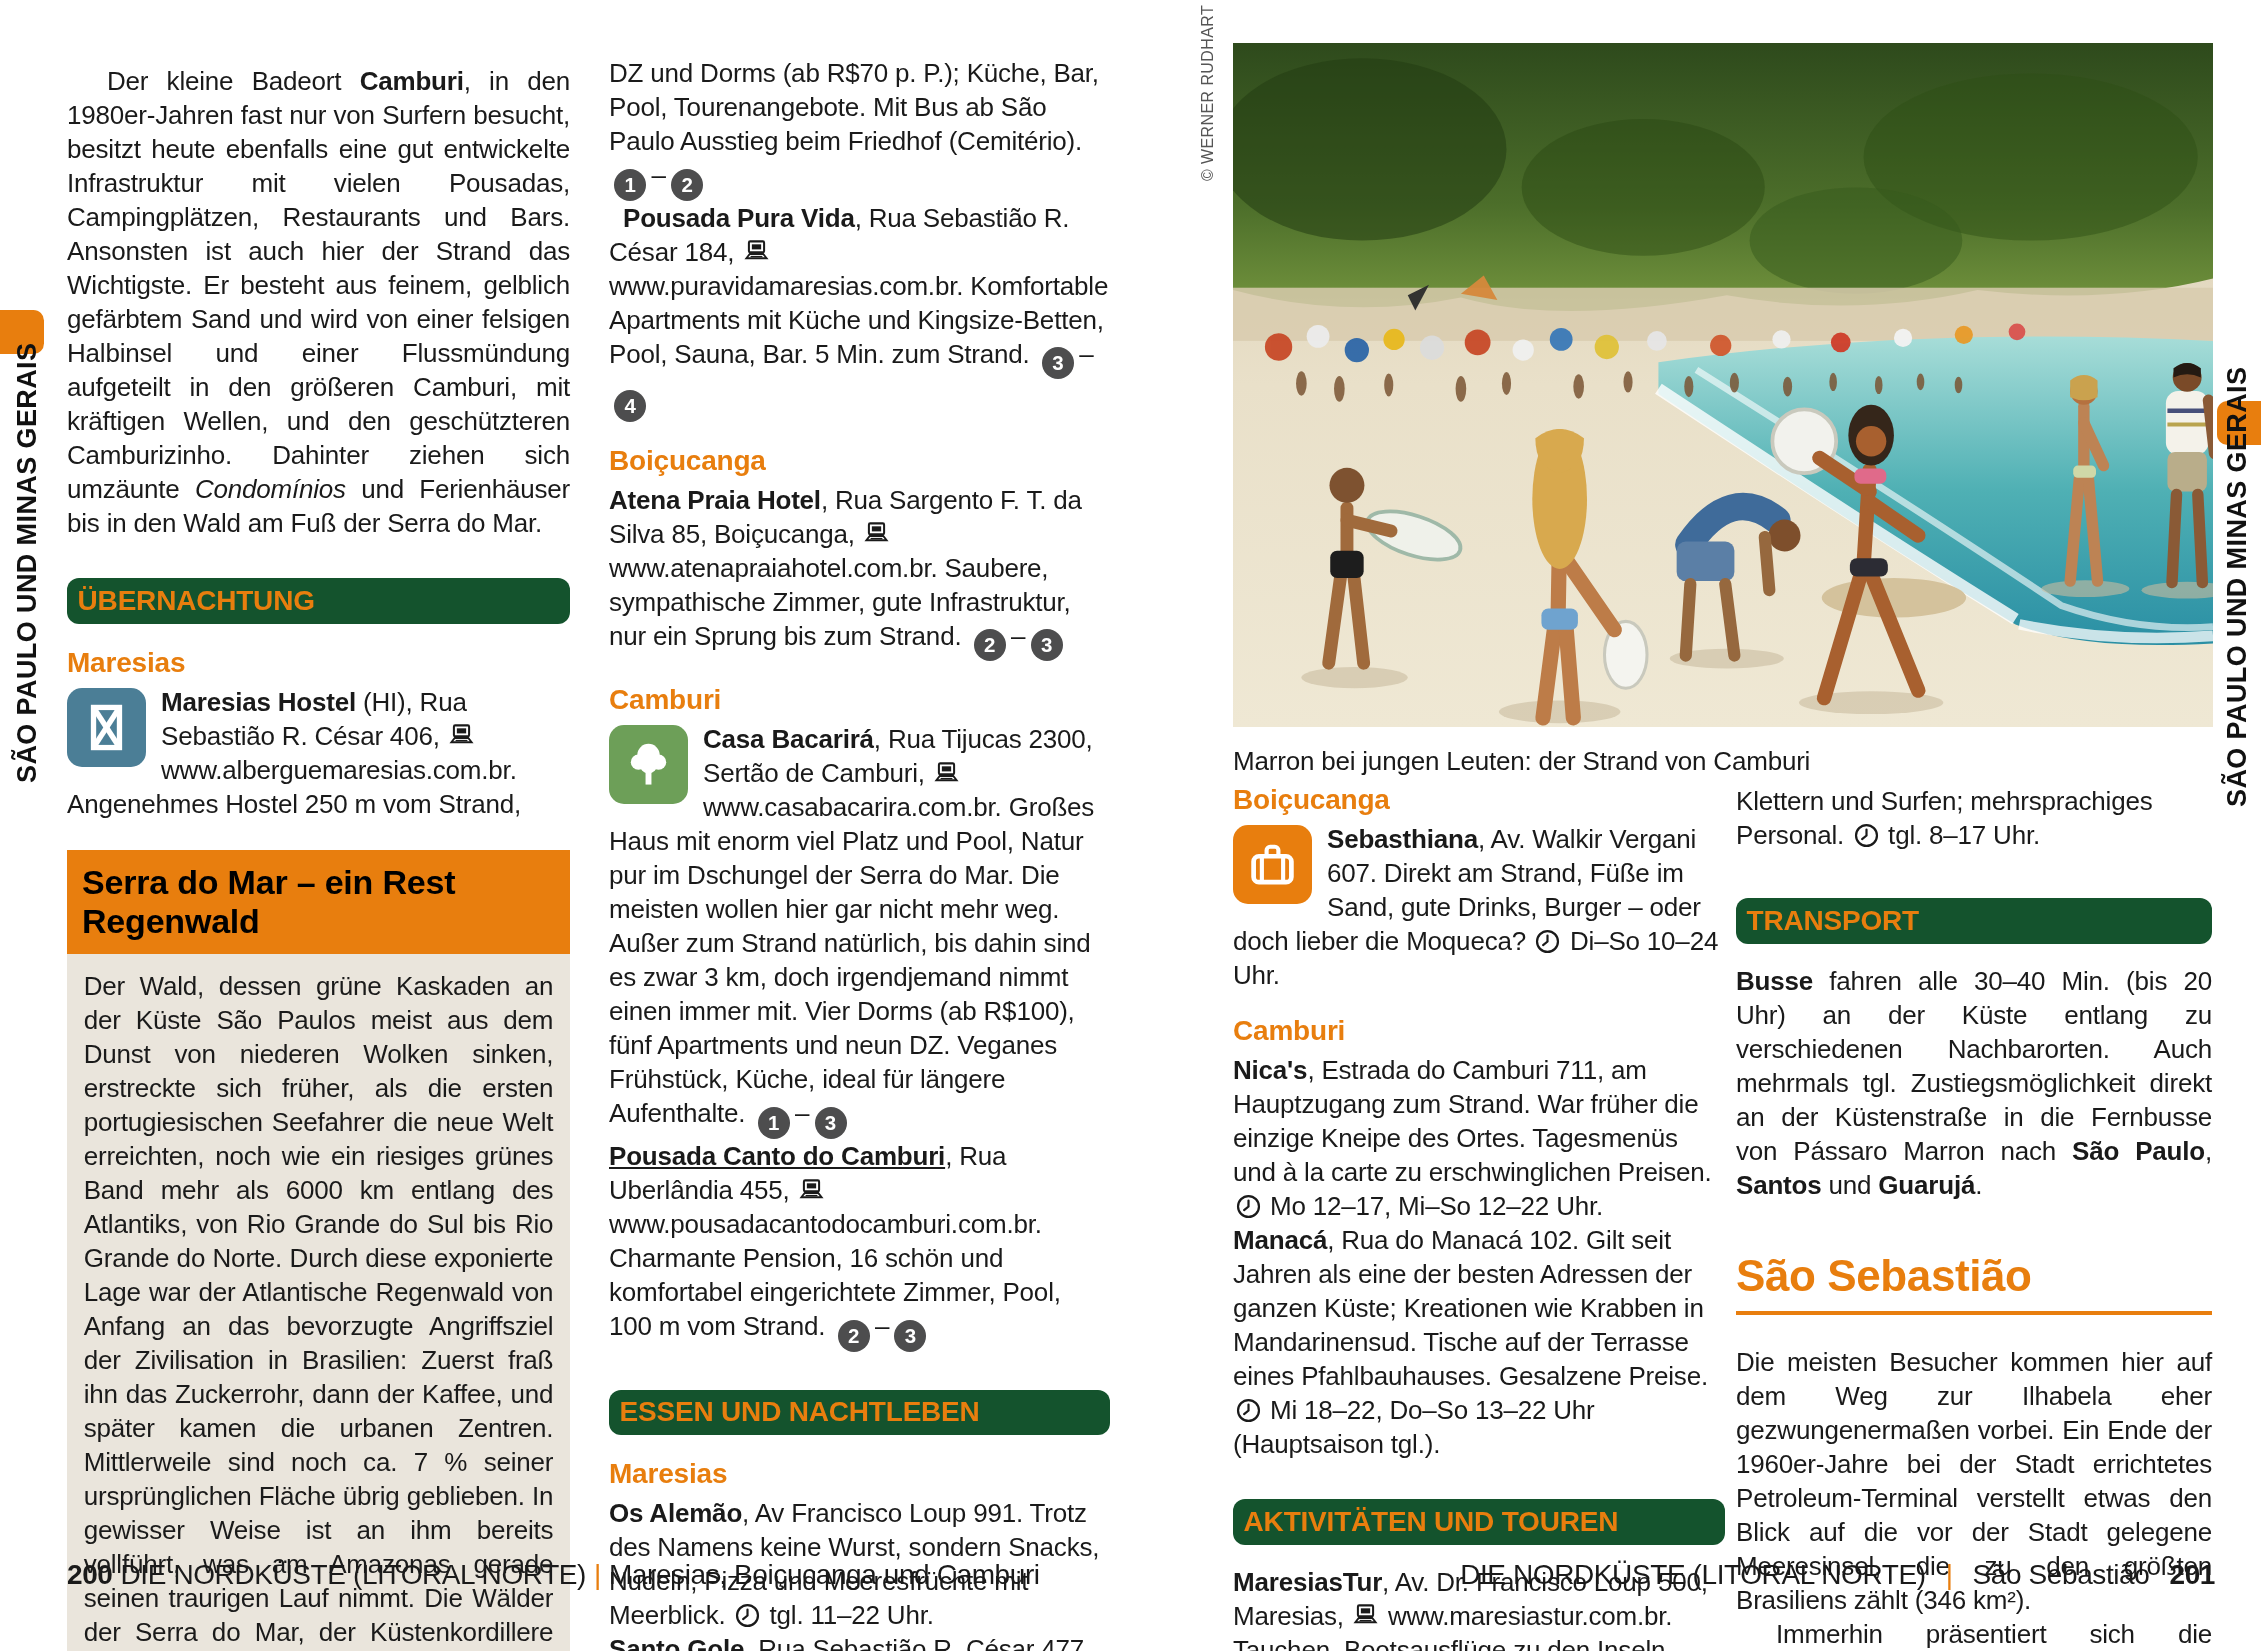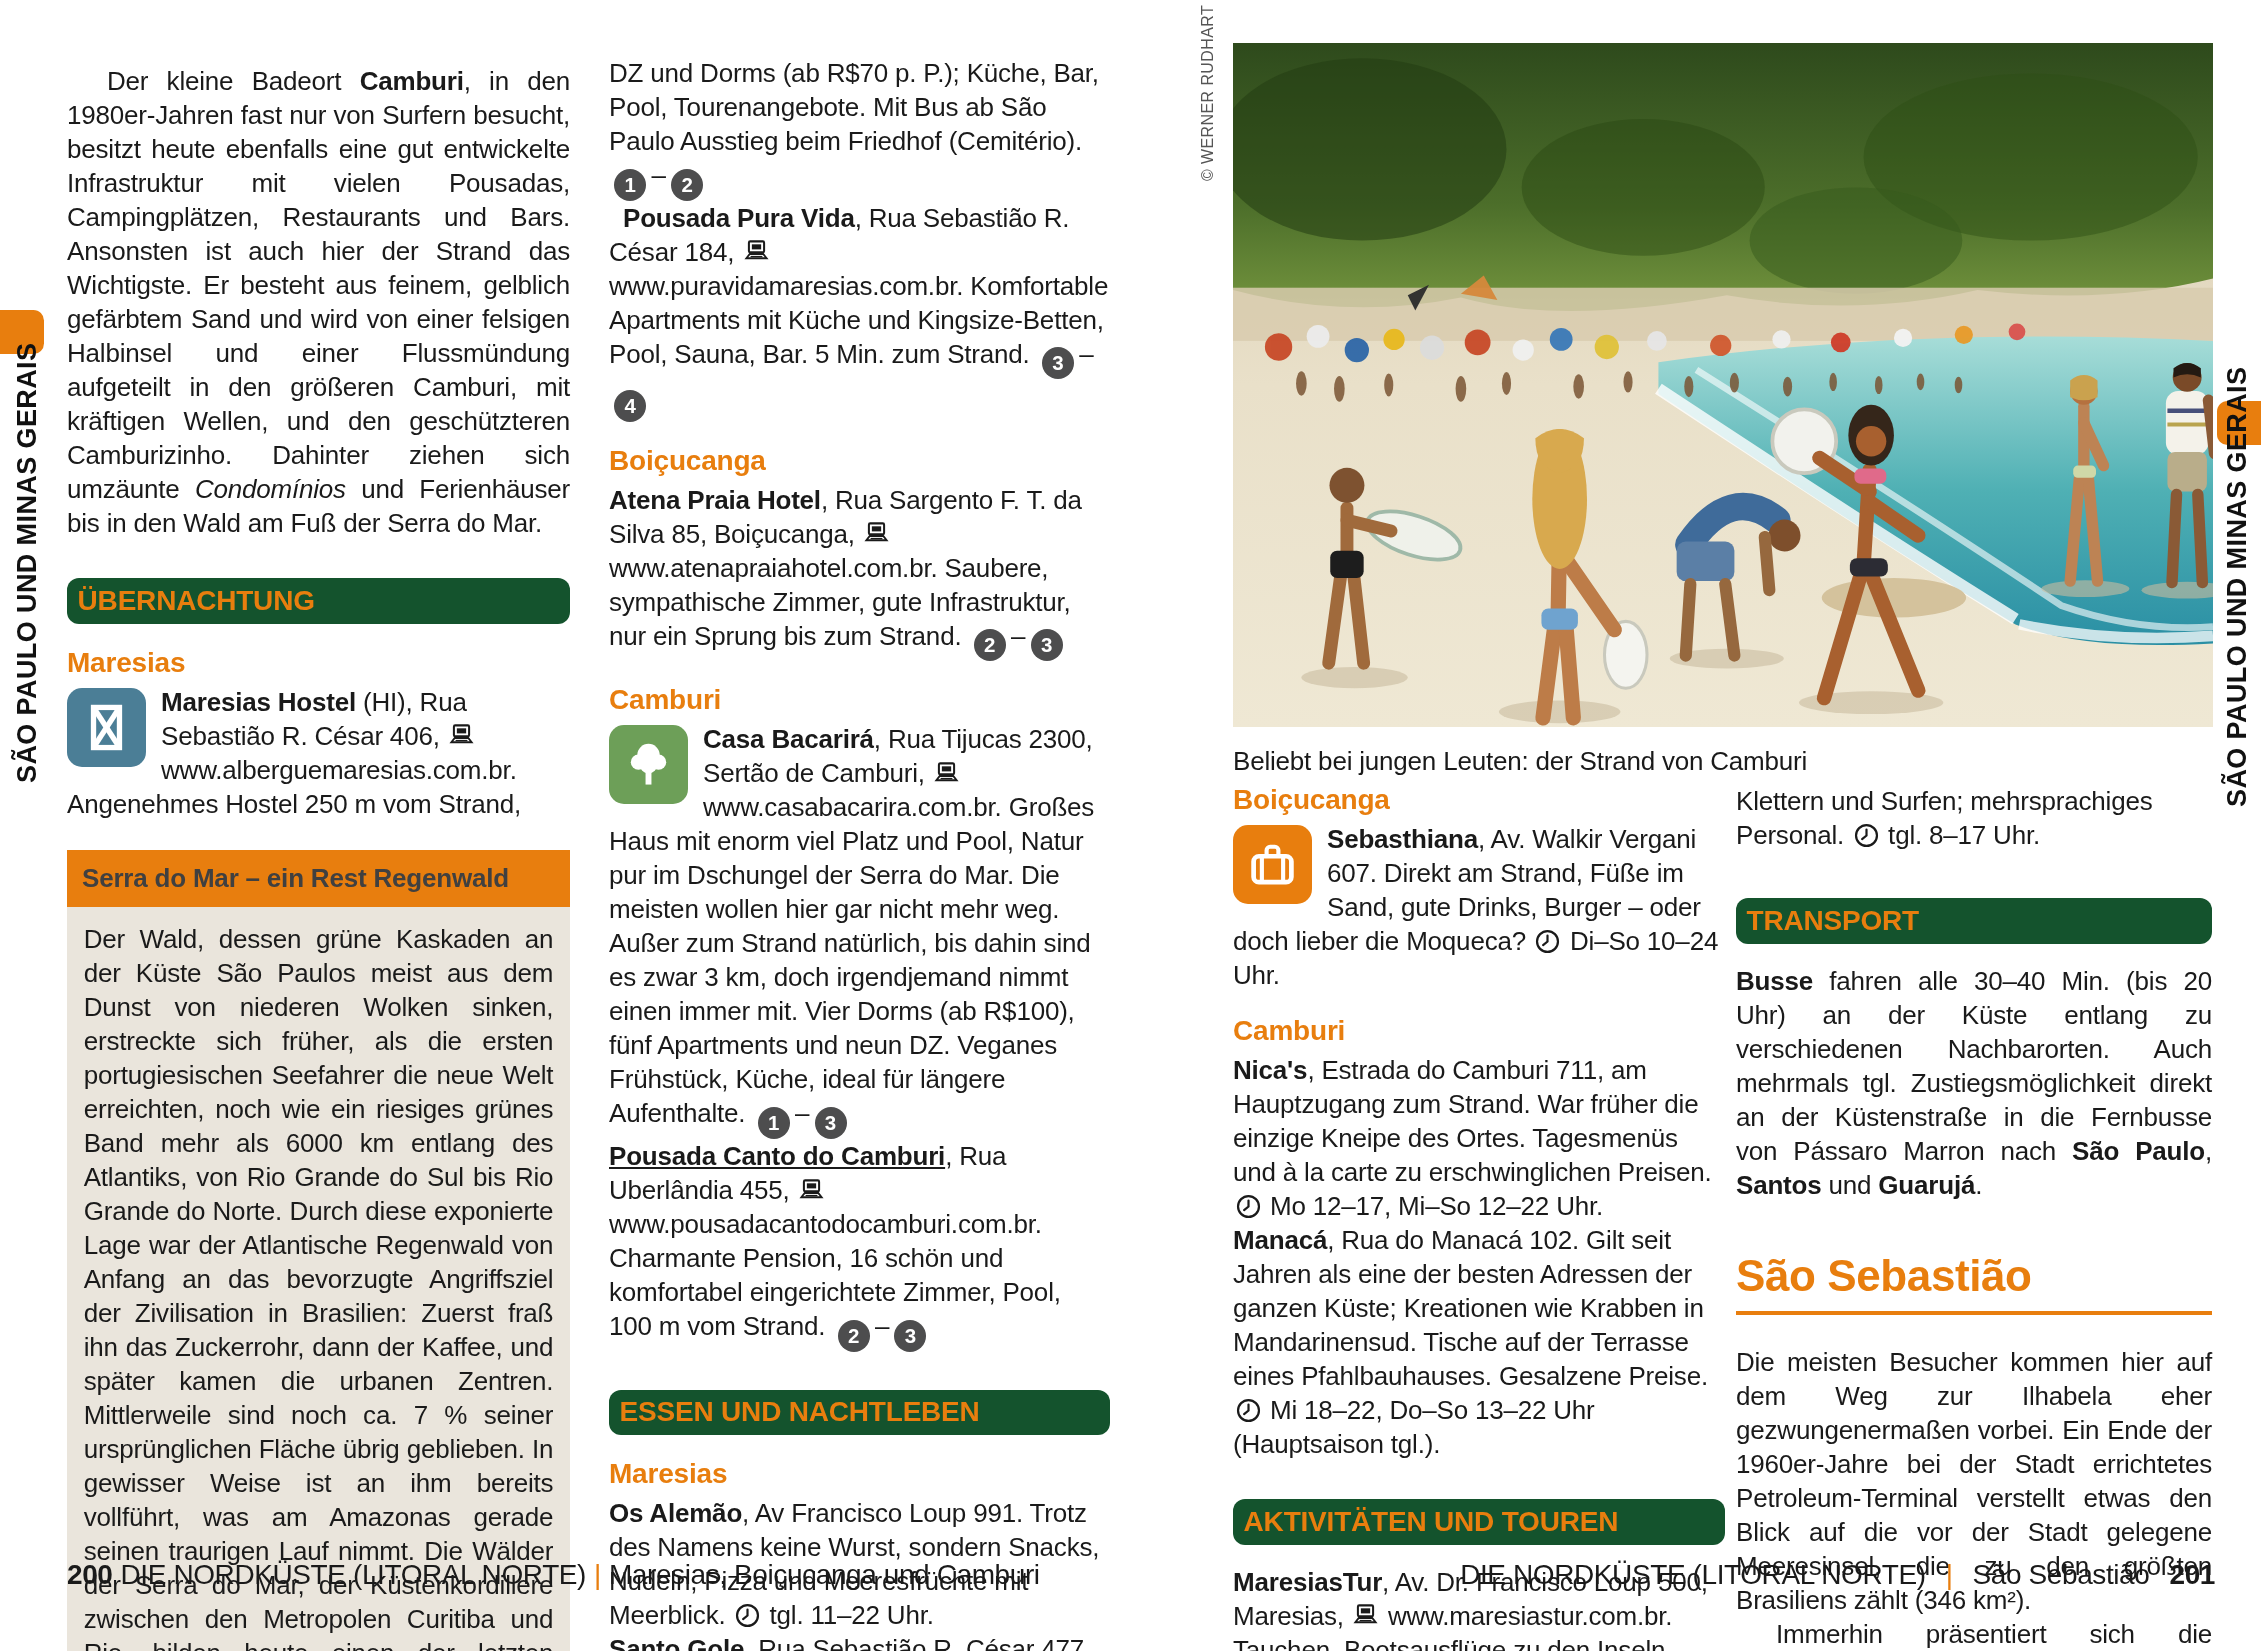--- a/index.html
+++ b/index.html
@@ -27,21 +27,21 @@
   .icon-tree{background:#6d9f58;}
   .icon-case{background:#e87e0e;}
   .badge{
     display:inline-flex;width:32px;height:32px;border-radius:50%;background:#4d4d4e;
     color:#fff;font-weight:700;font-size:20.5px;align-items:center;justify-content:center;
     vertical-align:-7.6px;margin:0 5.3px;letter-spacing:0;
   }
   .inline-icon{width:27px;height:27px;vertical-align:-4.6px;margin:0 1.5px;}
   .infobox{margin-top:29px;}
   .infobox-title{
-    background:#e87e0e;color:#404040;font-weight:700;font-size:26px;
+    background:#e87e0e;color:#000000;font-weight:700;font-size:34px;
     padding:13px 7.6px 13px 15px;letter-spacing:-0.2px;
   }
   .infobox-body{
     background:#eae5dc;padding:15px 16.7px 20px 16.7px;font-size:26px;line-height:34px;
     letter-spacing:-0.2px;text-align:justify;
   }
   .big-head{color:#e87e0e;font-size:44px;font-weight:700;margin:49px 0 0 0;letter-spacing:-0.4px;}
   .big-rule{height:3.8px;background:#e87e0e;margin:10.6px 0 30px 0;border:none;}
   .caption{position:absolute;left:1233px;top:746px;width:980px;font-size:26px;letter-spacing:-0.2px;}
   .photo{position:absolute;left:1233px;top:43px;width:980px;height:684px;overflow:hidden;background:#dcd2b8;}
@@ -311,21 +311,21 @@
           <line x1="1242" y1="594" x2="1236" y2="710"></line>
           <line x1="1270" y1="594" x2="1276" y2="710"></line>
           <line x1="1284" y1="470" x2="1292" y2="540"></line>
         </g>
         <circle cx="1256" cy="440" r="19" fill="#7a4a28"></circle>
         <path d="M1238 428 Q1256 414 1274 428 L1274 440 Q1256 432 1238 440 Z" fill="#241a12"></path>
       </g>
     </svg>
   </figure>
   <div class="credit">© WERNER RUDHART</div>
-  <div class="caption">Beliebt bei jungen Leuten: der Strand von Camburi</div>
+  <div class="caption">Marron bei jungen Leuten: der Strand von Camburi</div>
 
   <section class="col col3">
     <h3 class="place" style="margin-top:0;">Boiçucanga</h3>
     <p class="listing">
       <span class="sq-icon icon-case">
         <svg viewBox="0 0 100 100" aria-hidden="true">
           <rect x="18" y="36" width="64" height="44" rx="9" fill="none" stroke="#ffffff" stroke-width="8"></rect>
           <path d="M40 36 V26 a6 6 0 0 1 6 -6 h8 a6 6 0 0 1 6 6 V36" fill="none" stroke="#ffffff" stroke-width="7"></path>
           <line x1="32" y1="36" x2="32" y2="80" stroke="#ffffff" stroke-width="7"></line>
           <line x1="68" y1="36" x2="68" y2="80" stroke="#ffffff" stroke-width="7"></line>

